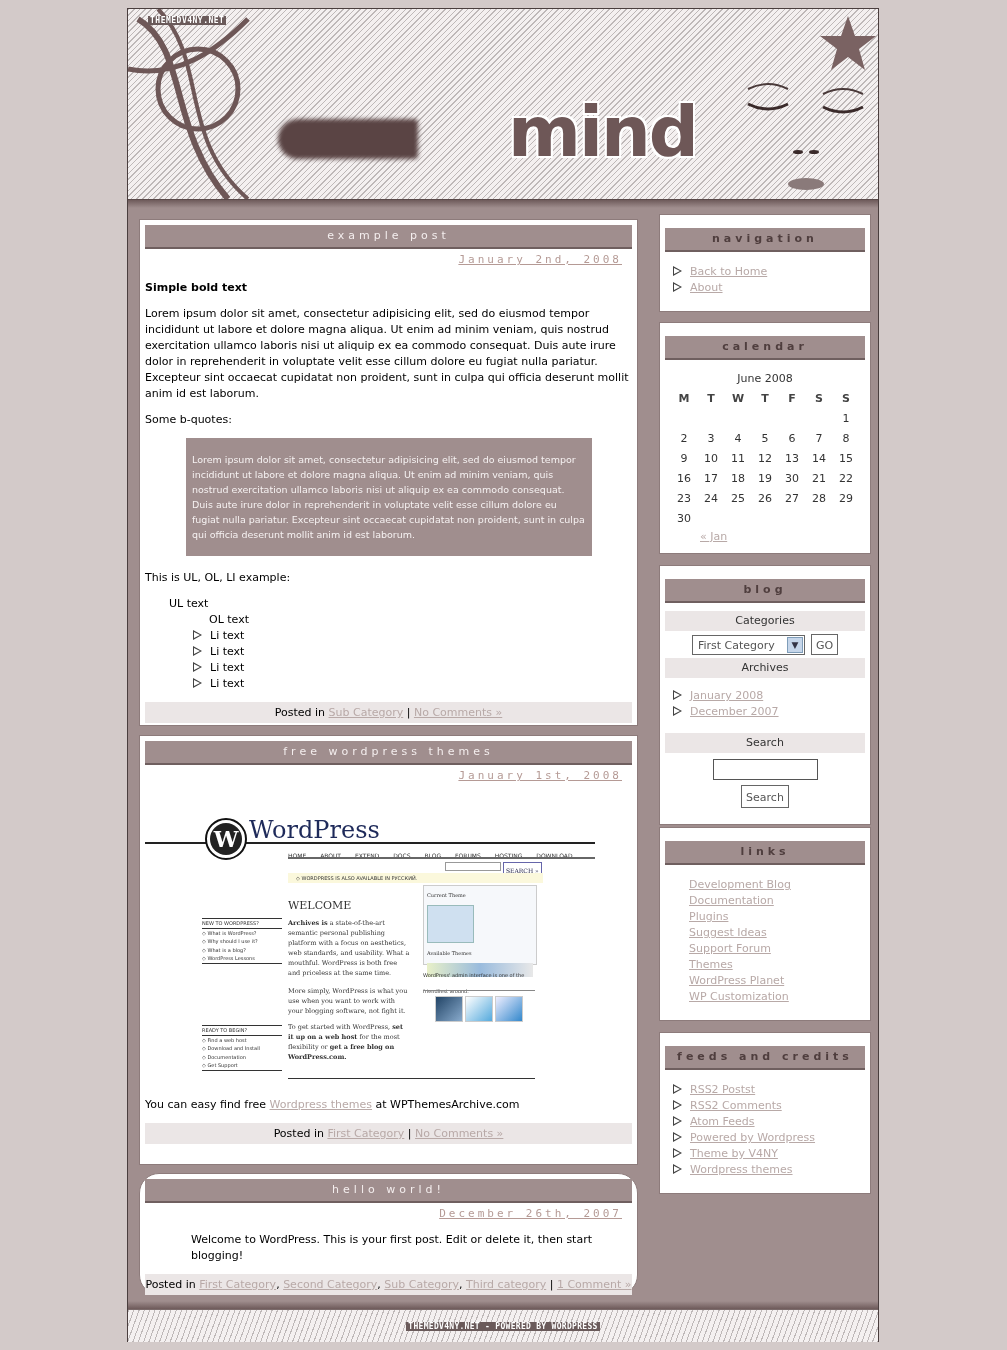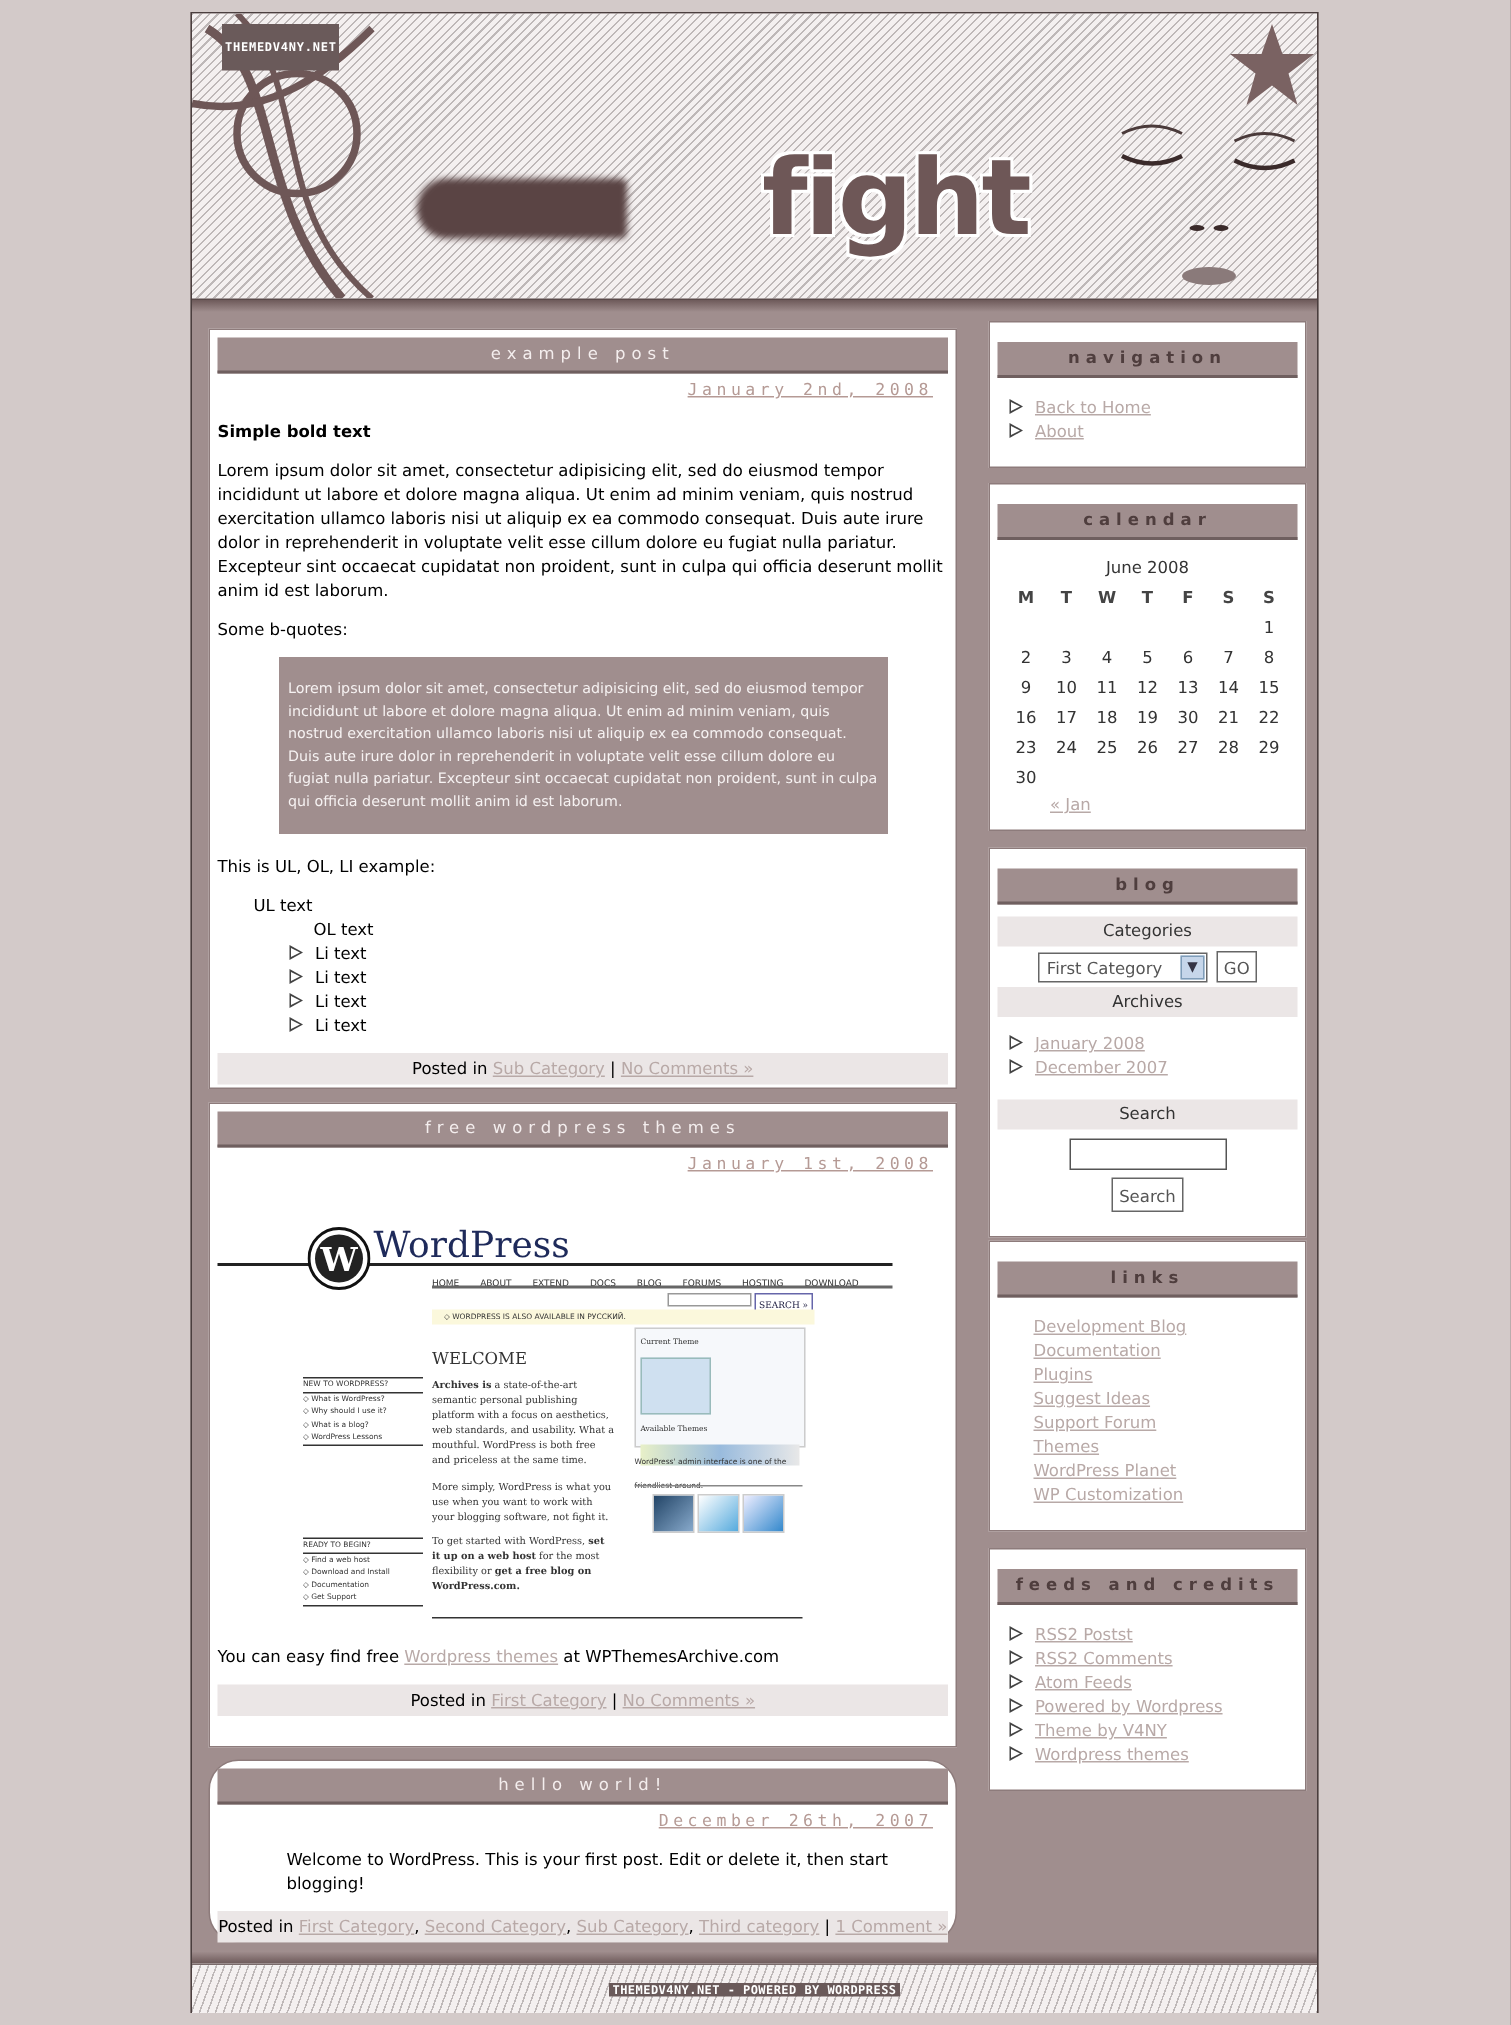--- a/index.html
+++ b/index.html
@@ -22,21 +22,21 @@
   #header {
     position: absolute; left: 0; top: 0; width: 750px; height: 190px;
     background-color: #f4f0f0;
     background-image: repeating-linear-gradient(135deg, rgba(90,80,80,0.35) 0 1px, transparent 1px 4px);
     border-bottom: 1px solid #5a4a4a;
     overflow: hidden;
   }
   #header .site-url {
     position: absolute; left: 20px; top: 7px;
     font-family: "DejaVu Sans Mono", monospace; font-size: 8px; font-weight: bold;
-    color: #fff; background: #6a5a5a; padding: 11px 2px; letter-spacing: 0.5px;
+    color: #fff; background: #6a5a5a; padding: 0 2px; letter-spacing: 0.5px;
   }
   #header .logo1 {
     position: absolute; left: 40px; top: 28px;
     font-family: "DejaVu Sans", sans-serif; font-weight: bold;
     font-size: 80px; letter-spacing: -2px; line-height: 80px;
     color: #6e5757;
     text-shadow: 2px 2px 0 #fff, -2px -2px 0 #fff, 2px -2px 0 #fff, -2px 2px 0 #fff;
   }
   #header .logo2 {
     position: absolute; left: 380px; top: 88px;
@@ -168,21 +168,21 @@
 
   <div id="header">
     <svg class="swirl" width="200" height="190" viewBox="0 0 200 190">
       <path d="M10 10 C 60 40, 40 120, 100 190" stroke="#6e5757" stroke-width="6" fill="none"></path>
       <path d="M30 0 C 80 50, 50 130, 120 190" stroke="#6e5757" stroke-width="4" fill="none"></path>
       <path d="M0 60 C 50 70, 90 40, 120 10" stroke="#6e5757" stroke-width="5" fill="none"></path>
       <circle cx="70" cy="80" r="40" stroke="#6e5757" stroke-width="5" fill="none"></circle>
     </svg>
     <div class="arrow"></div>
     <span class="site-url">THEMEDV4NY.NET</span>
-    <div class="logo2">fight</div>
+    <div class="logo2">mind</div>
     <svg class="face" width="150" height="150" viewBox="0 0 150 150">
       <path d="M20 40 Q 40 30 60 40" stroke="#4a3a3a" stroke-width="2" fill="none"></path>
       <path d="M20 55 Q 40 65 60 55" stroke="#3a2a2a" stroke-width="3" fill="none"></path>
       <path d="M95 45 Q 115 35 135 45" stroke="#4a3a3a" stroke-width="2" fill="none"></path>
       <path d="M95 58 Q 115 68 135 58" stroke="#3a2a2a" stroke-width="3" fill="none"></path>
       <ellipse cx="70" cy="103" rx="5" ry="2" fill="#3a2a2a"></ellipse>
       <ellipse cx="86" cy="103" rx="5" ry="2" fill="#3a2a2a"></ellipse>
       <ellipse cx="78" cy="135" rx="18" ry="6" fill="#8a7a7a"></ellipse>
     </svg>
     <svg style="position:absolute;left:690px;top:5px" width="60" height="60" viewBox="0 0 60 60">

